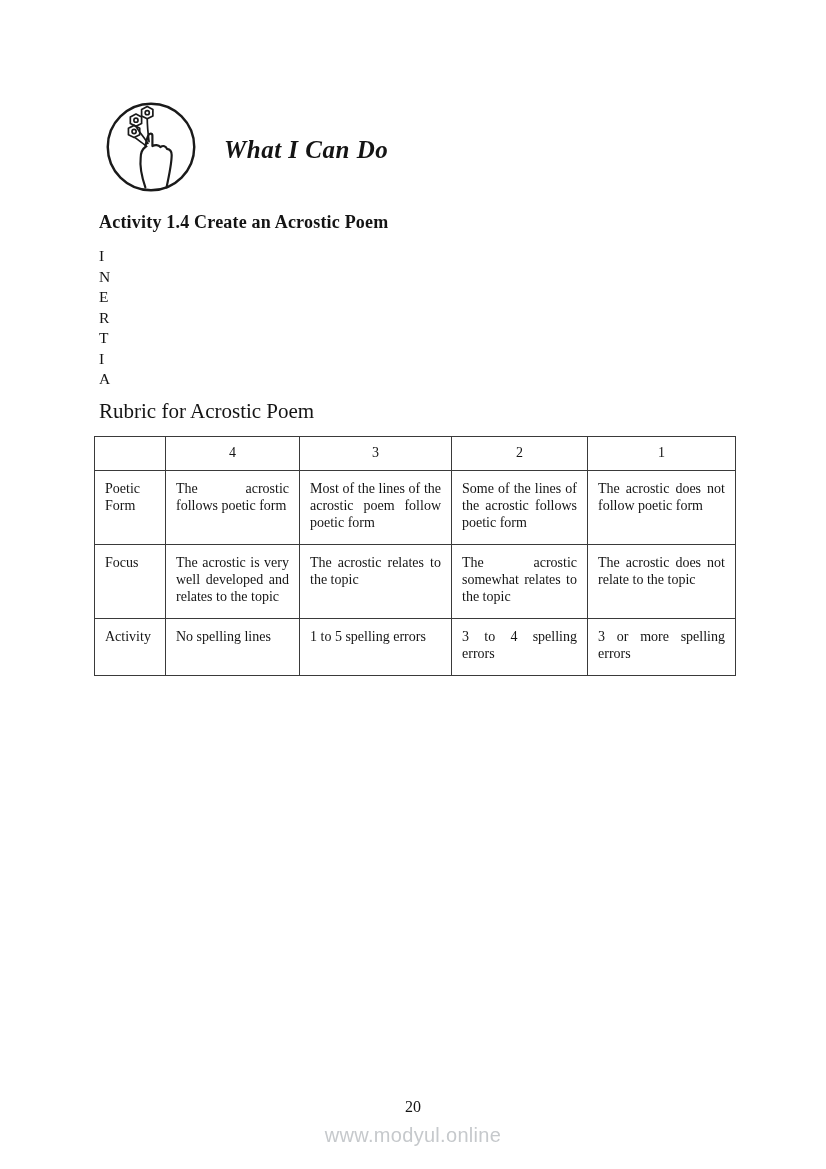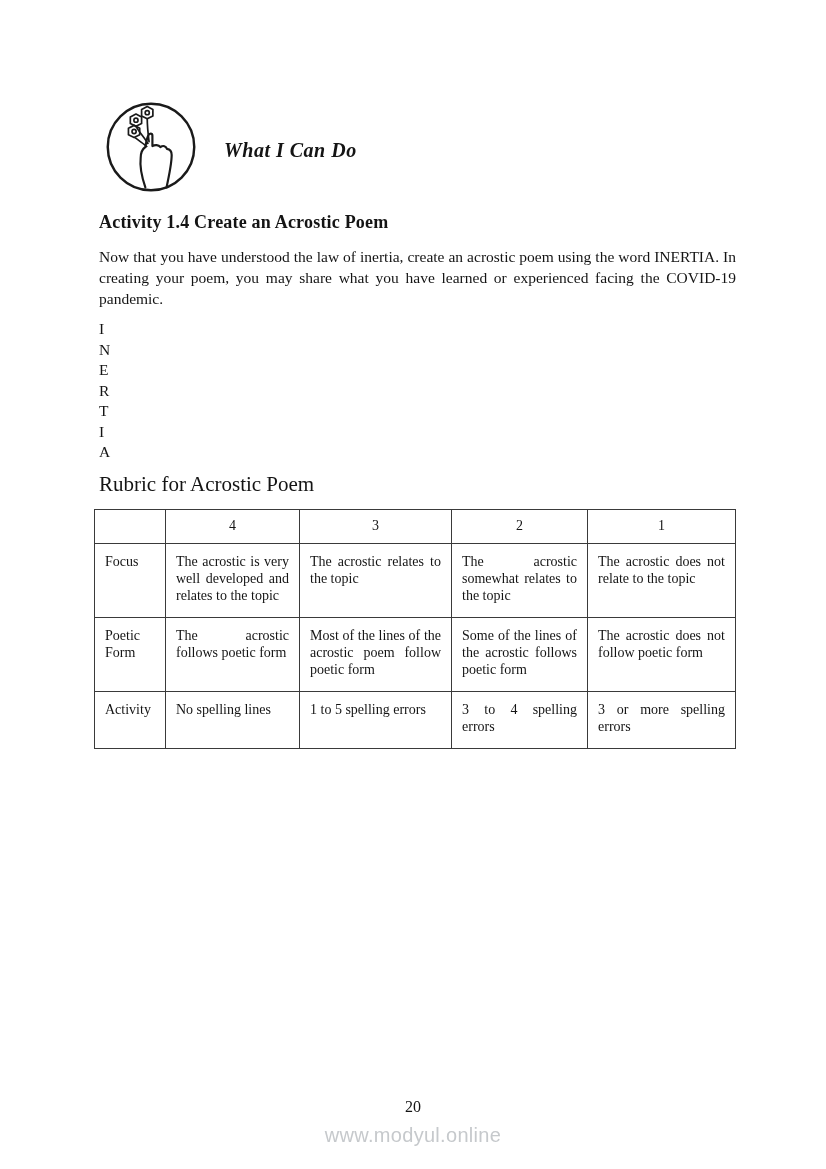--- a/index.html
+++ b/index.html
@@ -11,21 +11,21 @@
     color: #141414;
     position: relative;
     overflow: hidden;
   }
   .page { position: absolute; inset: 0; }
 
   .header { position: absolute; top: 100px; left: 104px; display: flex; align-items: center; }
   .badge { width: 94px; height: 94px; flex: 0 0 auto; }
   .badge svg { width: 100%; height: 100%; display: block; }
   .section-title {
-    font-size: 20px; font-weight: 700; font-style: italic;
+    font-size: 25px; font-weight: 700; font-style: italic;
     margin-left: 26px; letter-spacing: 0.5px; margin-top: 6px;
   }
 
   .content { position: absolute; top: 212px; left: 99px; width: 637px; }
   .activity-title { font-size: 18px; font-weight: 700; margin: 0 0 13px 0; letter-spacing: 0.2px; }
   .intro { font-size: 15.5px; line-height: 21px; text-align: justify; margin: 0 0 10px 0; }
   .acrostic-line { font-size: 15.5px; line-height: 20.5px; }
   .rubric-label { font-size: 21px; margin: 9px 0 12px 0; }
 
   table.rubric {
@@ -77,21 +77,20 @@
         </g>
         <path d="M44 93 C 40 81, 38 70, 39 62 C 39 56, 41 52, 44 50 C 45 44, 46 40, 47 38 C 48 35, 51.5 35, 51.5 38 L 51.5 49 C 54 47.5, 58 47.5, 60 50 C 63 48, 66 49, 67 52 C 70 52.5, 72 55, 72 58.5 C 72 66, 70 77, 66.5 93" fill="none" stroke="#1a1a1a" stroke-width="2.3" stroke-linecap="round" stroke-linejoin="round"></path>
       </svg>
     </div>
     <div class="section-title">What I Can Do</div>
   </div>
 
   <div class="content">
     <h2 class="activity-title">Activity 1.4 Create an Acrostic Poem</h2>
 
-    <p class="intro">Now that you have understood the law of inertia, create an acrostic poem using the word INERTIA. In creating your poem, you may share what you have learned or experienced facing the COVID-19 pandemic.</p>
 
     <div class="acrostic">
       <div class="acrostic-line">I</div>
       <div class="acrostic-line">N</div>
       <div class="acrostic-line">E</div>
       <div class="acrostic-line">R</div>
       <div class="acrostic-line">T</div>
       <div class="acrostic-line">I</div>
       <div class="acrostic-line">A</div>
     </div>
@@ -108,32 +107,32 @@
       </colgroup>
       <tbody>
         <tr>
           <th></th>
           <th>4</th>
           <th>3</th>
           <th>2</th>
           <th>1</th>
         </tr>
         <tr>
+          <td class="criterion">Poetic Form</td>
+          <td>The acrostic follows poetic form</td>
+          <td>Most of the lines of the acrostic poem follow poetic form</td>
+          <td>Some of the lines of the acrostic follows poetic form</td>
+          <td>The acrostic does not follow poetic form</td>
+        </tr>
+        <tr>
           <td class="criterion">Focus</td>
           <td>The acrostic is very well developed and relates to the topic</td>
           <td>The acrostic relates to the topic</td>
           <td>The acrostic somewhat relates to the topic</td>
           <td>The acrostic does not relate to the topic</td>
-        </tr>
-        <tr>
-          <td class="criterion">Poetic Form</td>
-          <td>The acrostic follows poetic form</td>
-          <td>Most of the lines of the acrostic poem follow poetic form</td>
-          <td>Some of the lines of the acrostic follows poetic form</td>
-          <td>The acrostic does not follow poetic form</td>
         </tr>
         <tr>
           <td class="criterion">Activity</td>
           <td>No spelling lines</td>
           <td>1 to 5 spelling errors</td>
           <td>3 to 4 spelling errors</td>
           <td>3 or more spelling errors</td>
         </tr>
       </tbody>
     </table>

